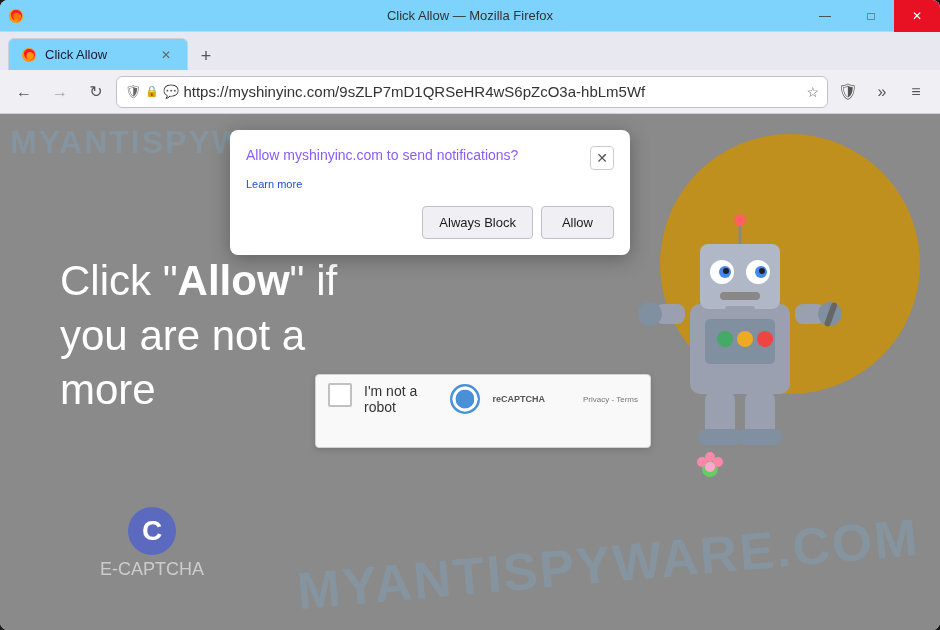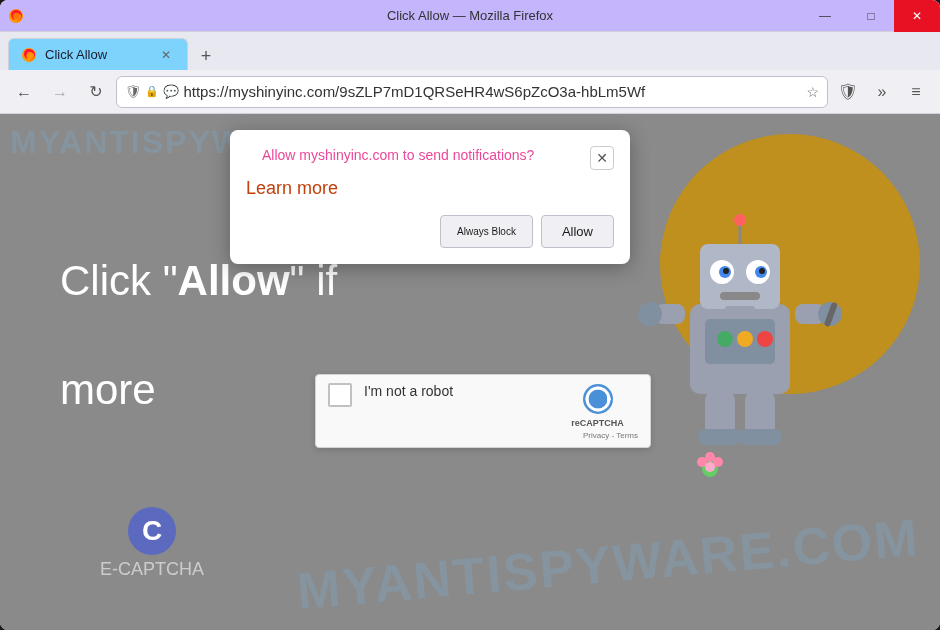--- a/index.html
+++ b/index.html
@@ -11,21 +11,21 @@
       height: 630px;
       display: flex;
       flex-direction: column;
       background: #f0f0f4;
       border-radius: 8px;
       overflow: hidden;
     }
 
     
     .title-bar {
-      background: #c4b5fd;
+      background: #7dd3fc;
       height: 32px;
       display: flex;
       align-items: center;
       justify-content: center;
       position: relative;
       border-bottom: 1px solid #d0d0d8;
     }
     .title-bar-title {
       font-size: 13px;
       color: #333;
@@ -284,57 +284,56 @@
     }
     .popup-header {
       display: flex;
       align-items: flex-start;
       justify-content: space-between;
       margin-bottom: 8px;
     }
     .popup-title {
       font-size: 14px;
       font-weight: 500;
-      color: #ec4899;
+      color: #8b5cf6;
       flex: 1;
       line-height: 1.4;
-      margin-left: 16px;
     }
     .popup-close {
       width: 24px;
       height: 24px;
       border: 1px solid #ccc;
       border-radius: 4px;
       display: flex;
       align-items: center;
       justify-content: center;
       cursor: pointer;
       font-size: 14px;
       color: #555;
       flex-shrink: 0;
       margin-left: 8px;
     }
     .popup-learn-more {
-      color: #c2410c;
-      font-size: 18px;
+      color: #1d4ed8;
+      font-size: 11px;
       text-decoration: none;
       display: block;
       margin-bottom: 16px;
     }
     .popup-buttons {
       display: flex;
       gap: 8px;
       justify-content: flex-end;
     }
     .btn-always-block {
       padding: 8px 16px;
       background: #f0f0f4;
       border: 1px solid #c0c0cc;
       border-radius: 4px;
-      font-size: 10px;
+      font-size: 13px;
       color: #1a1a1a;
       cursor: pointer;
       font-weight: 500;
     }
     .btn-allow {
       padding: 8px 20px;
       background: #f0f0f4;
       border: 1px solid #c0c0cc;
       border-radius: 4px;
       font-size: 13px;
@@ -368,23 +367,23 @@
       flex-shrink: 0;
       background: white;
     }
     .recaptcha-label {
       font-size: 14px;
       color: #333;
       flex: 1;
     }
     .recaptcha-logo-area {
       display: flex;
-      flex-direction: column;
-      align-items: center;
-      gap: 3px;
+      flex-direction: row;
+      align-items: center;
+      gap: 12px;
     }
     .recaptcha-logo {
       width: 32px;
       height: 32px;
     }
     .recaptcha-brand {
       font-size: 9px;
       color: #555;
       font-weight: bold;
     }
@@ -463,21 +462,21 @@
     </div>
   </div>
 
   <div class="content-area">
     <div class="website-bg">
 
       <div class="watermark2">MYANTISPYWARE.COM</div>
 
       <div class="page-text" style="margin-top:80px;">
         <span>Click "<strong>Allow</strong>" if</span><br>
-        <br>
+        <span>you are not a</span><br>
         <span>more</span>
       </div>
 
       <div class="ecaptcha">
         <div class="ecaptcha-icon">
           <span>C</span>
         </div>
         <span class="ecaptcha-label">E-CAPTCHA</span>
       </div>
 

